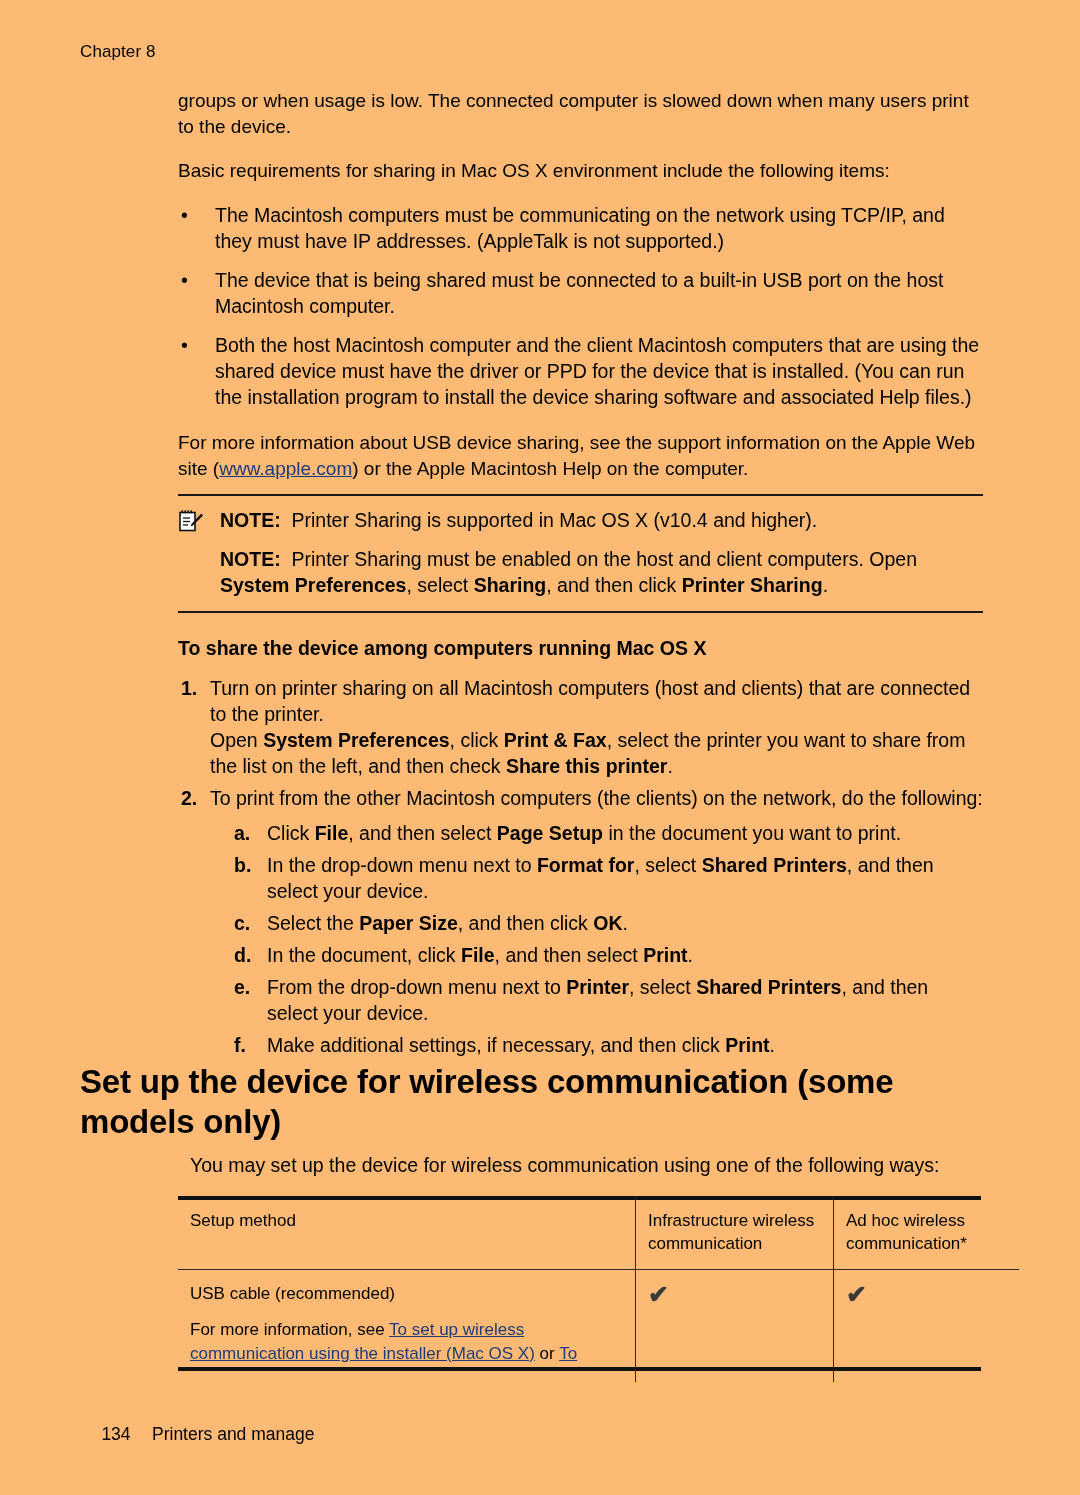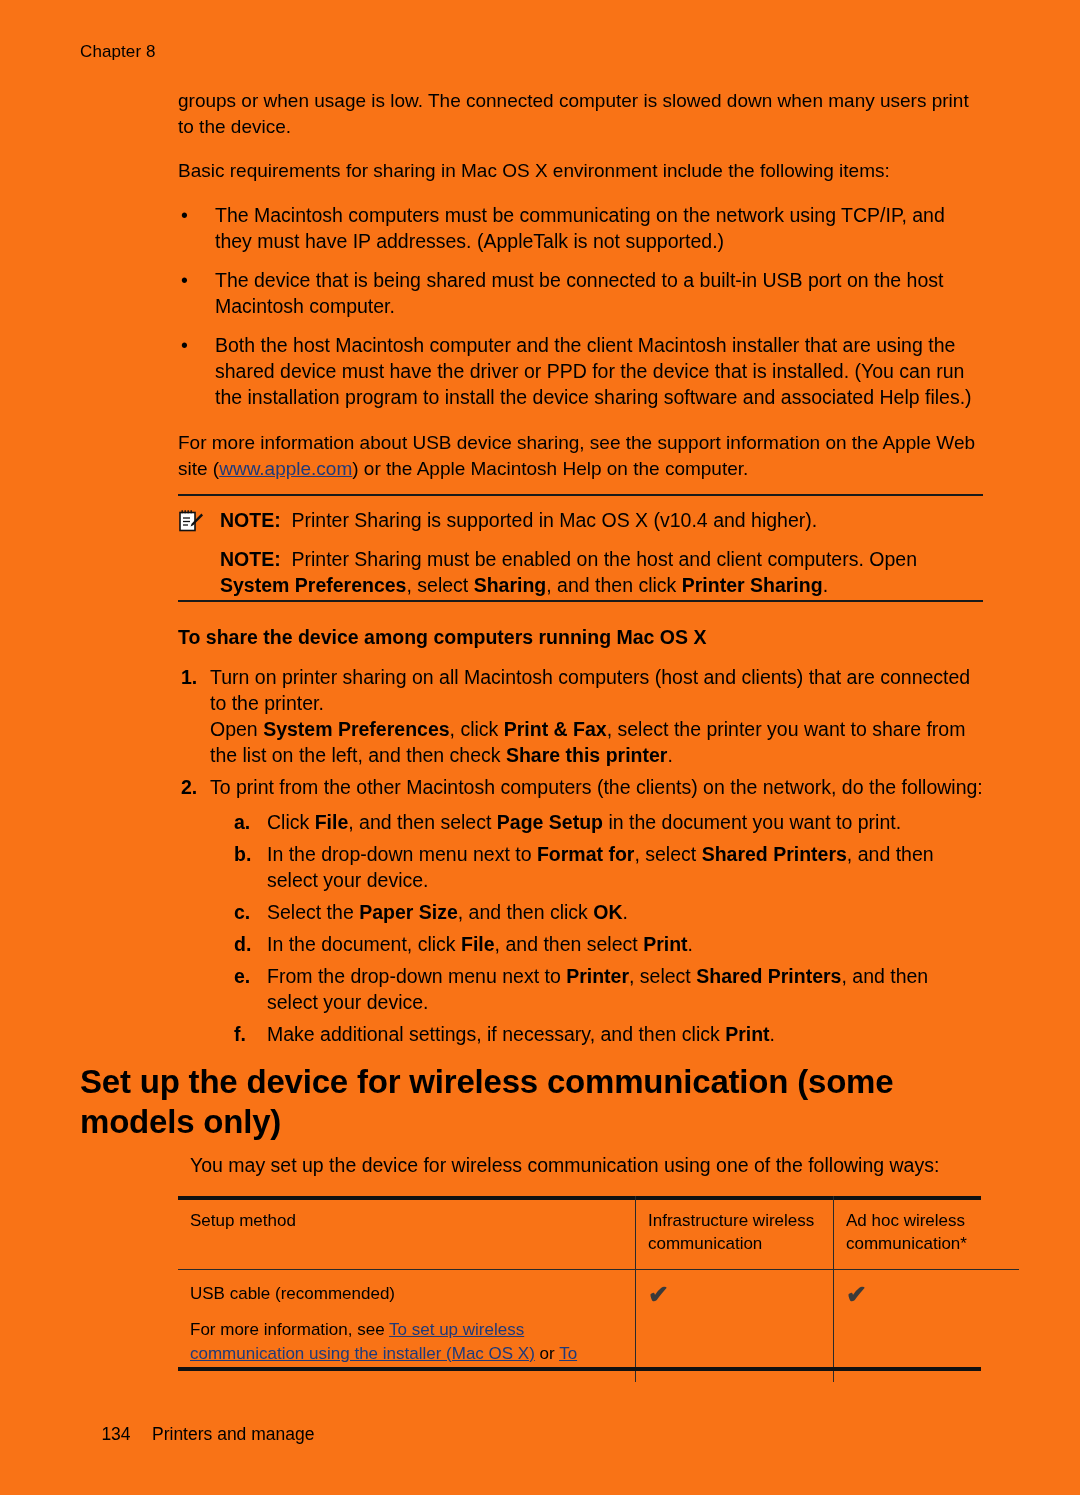--- a/index.html
+++ b/index.html
@@ -8,21 +8,21 @@
     background: #ffffff;
   }
   body {
     font-family: "Liberation Sans", sans-serif;
     color: #000000;
   }
   .page {
     position: relative;
     width: 1080px;
     height: 1495px;
-    background: #f97316;
+    background: #fdba74;
     overflow: hidden;
   }
 
   
   .chapter-header {
     position: absolute;
     left: 80px;
     top: 42px;
     font-size: 17px;
     letter-spacing: 0.1px;
@@ -63,21 +63,21 @@
     left: 3px;
     top: 0;
     font-size: 19.5px;
     line-height: 26px;
   }
 
   
   .note-block {
     border-top: 2.5px solid #1a1a1a;
     border-bottom: 2.5px solid #1a1a1a;
-    padding: 11px 0 2px 0;
+    padding: 11px 0 13px 0;
     margin: 10px 0 22px 0;
   }
   .note-row {
     position: relative;
     padding-left: 42px;
     font-size: 19.5px;
     line-height: 26px;
   }
   .note-row + .note-row { margin-top: 13px; }
   .note-icon {
@@ -246,21 +246,21 @@
       <li>
         <span class="dot">•</span>
         <span>The Macintosh computers must be communicating on the network using TCP/IP, and they must have IP addresses. (AppleTalk is not supported.)</span>
       </li>
       <li>
         <span class="dot">•</span>
         <span>The device that is being shared must be connected to a built-in USB port on the host Macintosh computer.</span>
       </li>
       <li>
         <span class="dot">•</span>
-        <span>Both the host Macintosh computer and the client Macintosh installer that are using the shared device must have the driver or PPD for the device that is installed. (You can run the installation program to install the device sharing software and associated Help files.)</span>
+        <span>Both the host Macintosh computer and the client Macintosh computers that are using the shared device must have the driver or PPD for the device that is installed. (You can run the installation program to install the device sharing software and associated Help files.)</span>
       </li>
     </ul>
 
     <p class="body" style="margin-top:20px;margin-bottom:12px;">
       <span>For more information about USB device sharing, see the support information on the Apple Web site (</span><a class="doclink" href="#">www.apple.com</a><span>) or the Apple Macintosh Help on the computer.</span>
     </p>
 
     <div class="note-block">
 
       <div class="note-row">

